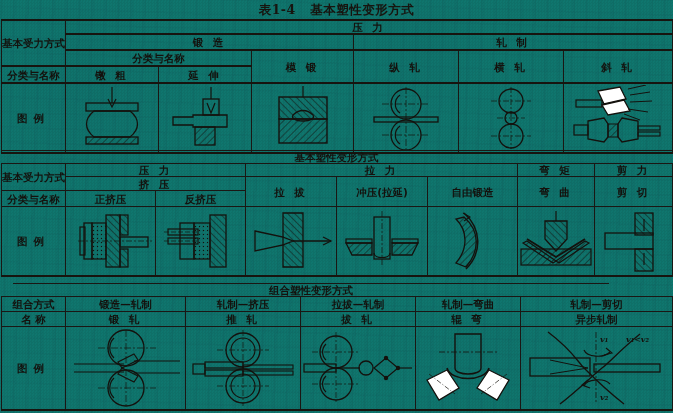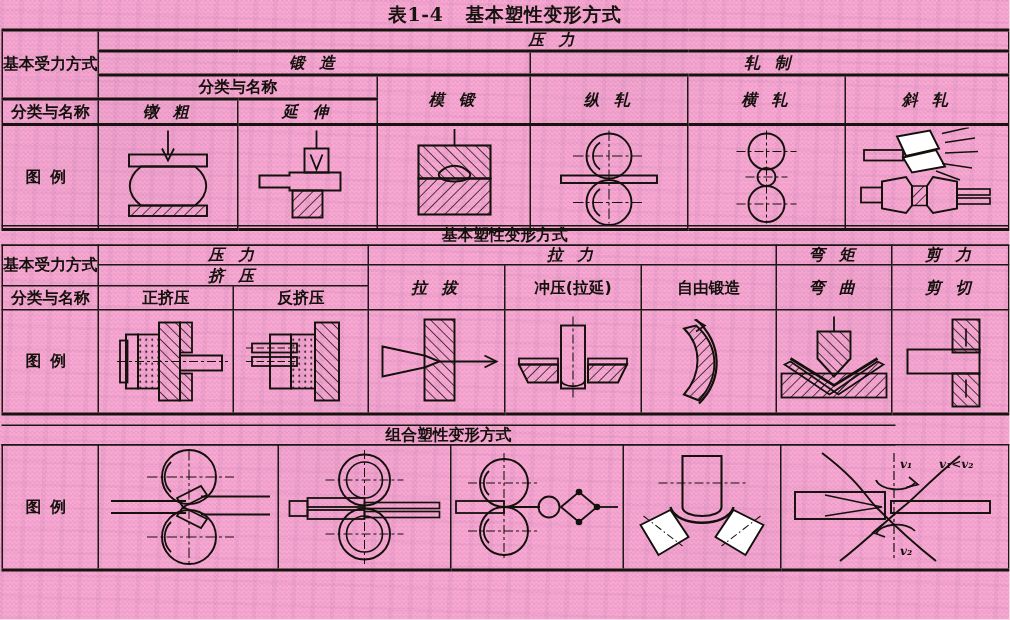--- a/index.html
+++ b/index.html
@@ -2,21 +2,21 @@
 <html><head>
 <meta charset="utf-8">
 <style>
   html,body{margin:0;padding:0;background:#fff;}
   body{
     width:673px;height:413px;overflow:hidden;position:relative;
     font-family:"DejaVu Sans","Liberation Sans",sans-serif;
     background:#f3f0ea;
   }
   
-  #page{position:absolute;inset:0;background:#f9a8d4;}
+  #page{position:absolute;inset:0;background:#0f766e;}
   #ghost{position:absolute;inset:0;pointer-events:none;opacity:.30;
     background-image:
       repeating-linear-gradient(92deg, rgba(120,110,160,.20) 0 3px, rgba(0,0,0,0) 3px 13px),
       repeating-linear-gradient(2deg, rgba(130,115,165,.16) 0 2px, rgba(0,0,0,0) 2px 15px),
       radial-gradient(circle at 12% 22%, rgba(150,130,180,.22), rgba(0,0,0,0) 16%),
       radial-gradient(circle at 62% 12%, rgba(150,130,180,.18), rgba(0,0,0,0) 14%),
       radial-gradient(circle at 85% 48%, rgba(150,130,180,.20), rgba(0,0,0,0) 15%),
       radial-gradient(circle at 33% 72%, rgba(150,130,180,.18), rgba(0,0,0,0) 15%),
       radial-gradient(circle at 72% 88%, rgba(150,130,180,.16), rgba(0,0,0,0) 14%);
     mix-blend-mode:multiply;}
@@ -25,21 +25,21 @@
       repeating-conic-gradient(from 0deg at 50% 50%, rgba(90,80,70,.5) 0% 25%, rgba(255,255,255,0) 0% 50%);
     background-size:3px 3px;}
 
   .title{position:absolute;left:0;right:0;top:2px;text-align:center;
     font-size:12.5px;font-weight:bold;color:#17140f;letter-spacing:.5px;z-index:6;}
   .title .num{font-family:"DejaVu Serif","Liberation Serif",serif;}
 
   .tbl{position:absolute;left:1px;width:671px;z-index:5;border-collapse:collapse;table-layout:fixed;}
   .tbl td{border:1px solid #1a1714;color:#14110d;font-size:10.5px;text-align:center;
     vertical-align:middle;padding:0;line-height:1.15;font-weight:bold;}
-  .sp{letter-spacing:3px;font-style:italic;}
+  .sp{letter-spacing:3px;}
   .sp2{letter-spacing:6px;}
   .band{font-size:10.5px;font-weight:bold;}
   .banner{border-left:none !important;border-right:none !important;
     border-top:2px solid #1a1714;border-bottom:1px solid #1a1714;text-align:center;}
   .fig{height:68px;background:transparent;}
   .thick-top td{border-top:2px solid #17140f;}
   .thick-bot td{border-bottom:2px solid #17140f;}
   svg{display:block;margin:0 auto;}
   .ln{stroke:#14110d;fill:none;}
   .dot{fill:url(#dots);stroke:#14110d;}
@@ -292,39 +292,55 @@
             <rect class="ln" x="8" y="24" width="48" height="16" stroke-width="1.3" fill="#fff"></rect>
             <line class="ln" x1="47" y1="10" x2="47" y2="22" stroke-width="1.1"></line>
             <line class="ln" x1="47" y1="44" x2="47" y2="56" stroke-width="1.1"></line>
           </svg>
         </td>
       </tr>
     </tbody>
   </table>
 
   <div style="position:absolute;left:1px;width:671px;top:283px;z-index:5;">
-    <table class="tbl" style="position:static;width:596px;">
+    <table class="tbl" style="position:static;width:596px;margin-left:12px;">
       <tbody>
           <tr>
             <td class="banner" style="height:12px">组合塑性变形方式</td>
           </tr>
     </tbody>
       </table>
   </div>
 
   <table class="tbl" style="top:296px;">
     <colgroup>
       <col style="width:64px">
         <col style="width:120px">
         <col style="width:115px">
       <col style="width:115px">
         <col style="width:105px">
         <col style="width:152px">
     </colgroup>
     <tbody>
+      <tr>
+        <td style="height:14px">组合方式</td>
+        <td>锻造—轧制</td>
+        <td>轧制—挤压</td>
+        <td>拉拔—轧制</td>
+        <td>轧制—弯曲</td>
+        <td>轧制—剪切</td>
+      </tr>
+      <tr>
+        <td style="height:14px">名    称</td>
+        <td class="sp">锻    轧</td>
+        <td class="sp">推    轧</td>
+        <td class="sp">拔    轧</td>
+        <td class="sp">辊    弯</td>
+        <td>异步轧制</td>
+      </tr>
       <tr class="thick-bot">
         <td class="sp2" style="height:82px">图例</td>
         <td class="fig" style="height:82px">
           <svg width="116" height="80" viewBox="0 0 116 80">
             <circle class="ln" cx="58" cy="20" r="18" stroke-width="1.3"></circle>
             <circle class="ln" cx="58" cy="60" r="18" stroke-width="1.3"></circle>
             <line class="ln" x1="30" y1="20" x2="88" y2="20" stroke-width=".7" stroke-dasharray="7,2,2,2"></line>
             <line class="ln" x1="30" y1="60" x2="88" y2="60" stroke-width=".7" stroke-dasharray="7,2,2,2"></line>
             <line class="ln" x1="58" y1="2" x2="58" y2="78" stroke-width=".7" stroke-dasharray="7,2,2,2"></line>
             <path class="ln" d="M46,10 A14,14 0 0 0 46,30" stroke-width="1.2"></path>

